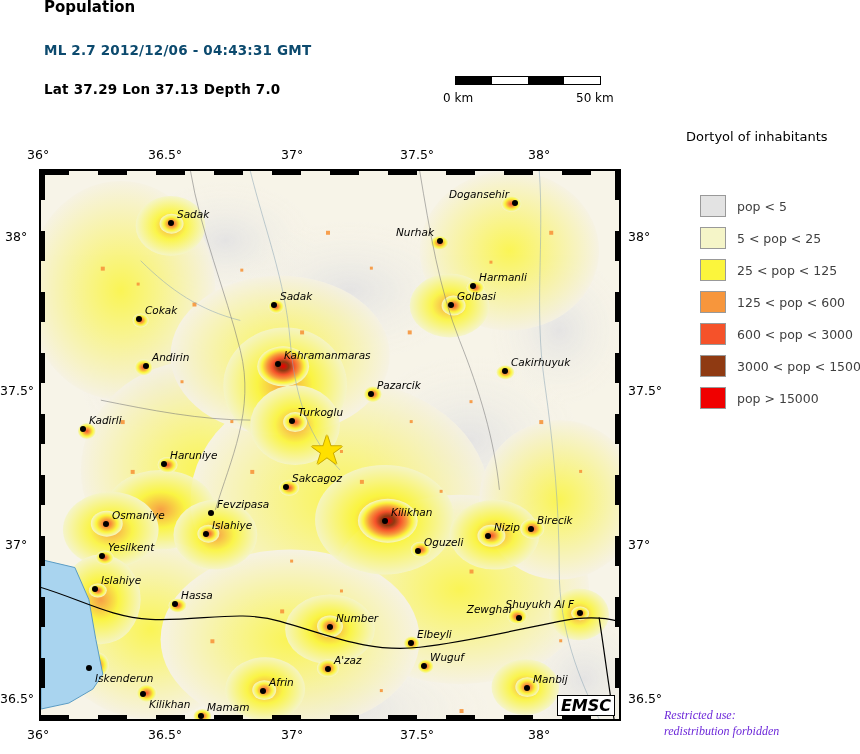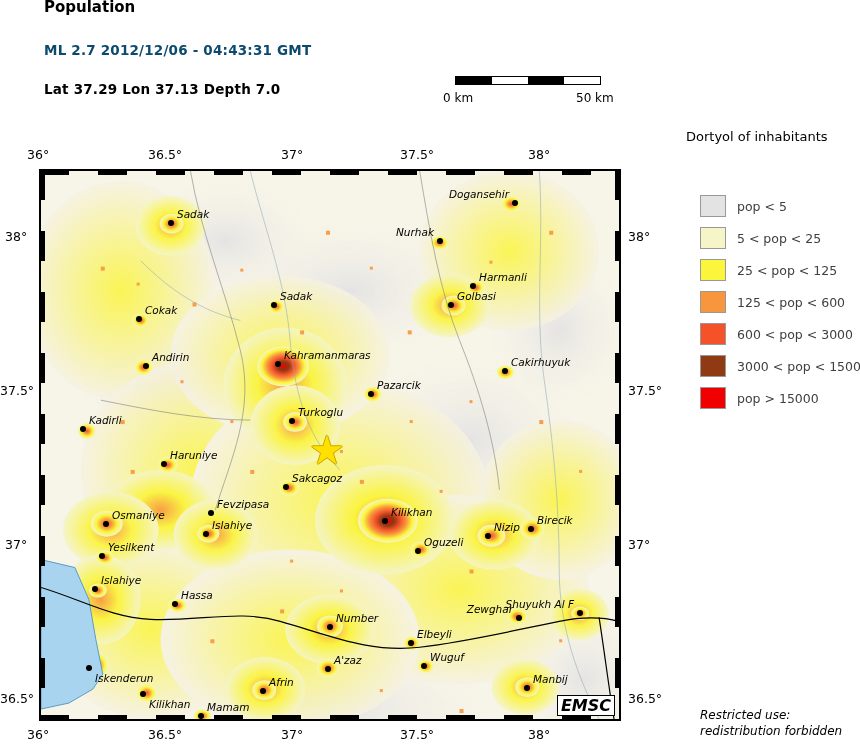--- a/index.html
+++ b/index.html
@@ -178,25 +178,26 @@
   }
   .legend-label {
     margin-left: 11px;
     font-size: 12.5px;
     color: #404040;
     white-space: nowrap;
   }
   
   .note {
     position: absolute;
-    left: 700px; top: 707px;
+    left: 664px; top: 707px;
     font-size: 12px;
     font-style: italic;
-    color: #000000;
+    color: #6d28d9;
     line-height: 1.35;
+    font-family: Liberation Serif, serif;
   }
 </style>
 </head>
 <body>
 
 <div class="root">
 
   <div class="hdr-title">Population</div>
   <div class="hdr-line1">ML 2.7  2012/12/06 - 04:43:31 GMT</div>
   <div class="hdr-line2">Lat 37.29   Lon  37.13    Depth  7.0</div>

